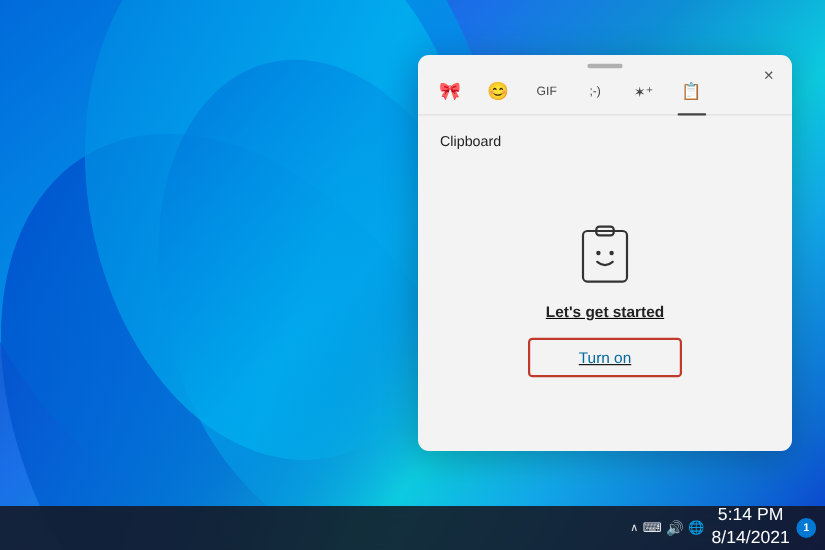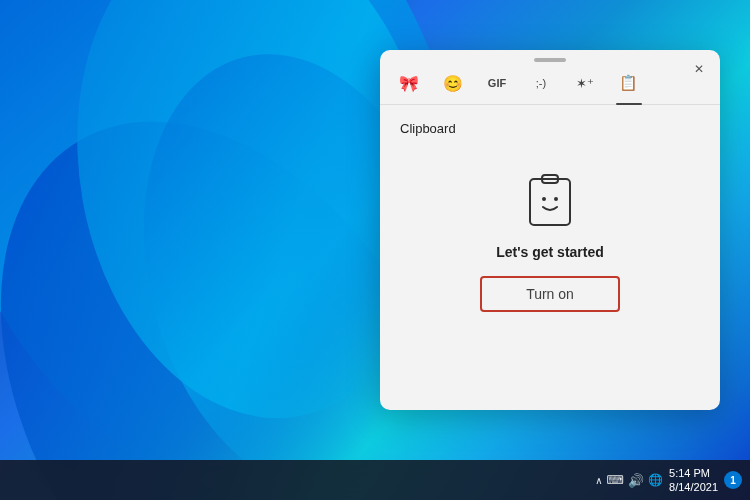--- a/index.html
+++ b/index.html
@@ -94,22 +94,22 @@
     }
 
     .taskbar-icon {
       color: white;
       font-size: 12px;
       opacity: 0.9;
     }
 
     .taskbar-time {
       color: white;
-      font-size: 11px;
-      text-align: left;
+      font-size: 16px;
+      text-align: center;
       line-height: 1.3;
     }
 
     .taskbar-notification {
       width: 18px;
       height: 18px;
       border-radius: 50%;
       background: #0078d4;
       color: white;
       font-size: 10px;
@@ -206,31 +206,32 @@
       display: flex;
       flex-direction: column;
       align-items: flex-start;
       padding: 16px 20px 20px;
     }
 
     .section-title {
       font-size: 13px;
       color: #222;
       font-weight: 400;
-      margin-bottom: 28px;
+      margin-bottom: 12px;
     }
 
     .panel-content-center {
       flex: 1;
       display: flex;
       flex-direction: column;
       align-items: center;
-      justify-content: flex-start;
+      justify-content: center;
       width: 100%;
       gap: 10px;
+      text-decoration: underline;
     }
 
     
     .clipboard-icon-wrap {
       width: 70px;
       height: 70px;
       display: flex;
       align-items: center;
       justify-content: center;
     }
@@ -255,21 +256,21 @@
       max-width: 200px;
     }
 
     .turn-on-btn {
       margin-top: 6px;
       padding: 8px 44px;
       background: transparent;
       border: 2px solid #c0392b;
       border-radius: 4px;
       font-size: 14px;
-      color: #404040;
+      color: #0369a1;
       cursor: pointer;
       font-family: 'Segoe UI', Arial, sans-serif;
     }
   </style>
 </head>
 <body>
 
 <div class="wallpaper">
   <div class="wave wave1"></div>
   <div class="wave wave2"></div>
@@ -280,21 +281,21 @@
 <div class="clipboard-panel">
 
   <div class="panel-header">
     <div class="panel-drag-handle"></div>
     <div class="panel-close">✕</div>
   </div>
 
   <div class="tabs-row">
     <div class="tab-icon" title="Stickers">🎀</div>
     <div class="tab-icon" title="Emoji">😊</div>
-    <div class="tab-icon" title="GIF" style="font-size:11px;font-weight:bold;">GIF</div>
+    <div class="tab-icon" title="GIF" style="font-size:11px;font-weight:normal;">GIF</div>
     <div class="tab-icon" title="Kaomoji" style="font-size:11px;">
       ;-)
     </div>
     <div class="tab-icon" title="Symbols" style="font-size:13px;">
       ✶⁺
     </div>
     <div class="tab-icon active" title="Clipboard" style="font-size:15px;">📋</div>
   </div>
 
   <div class="panel-body">

